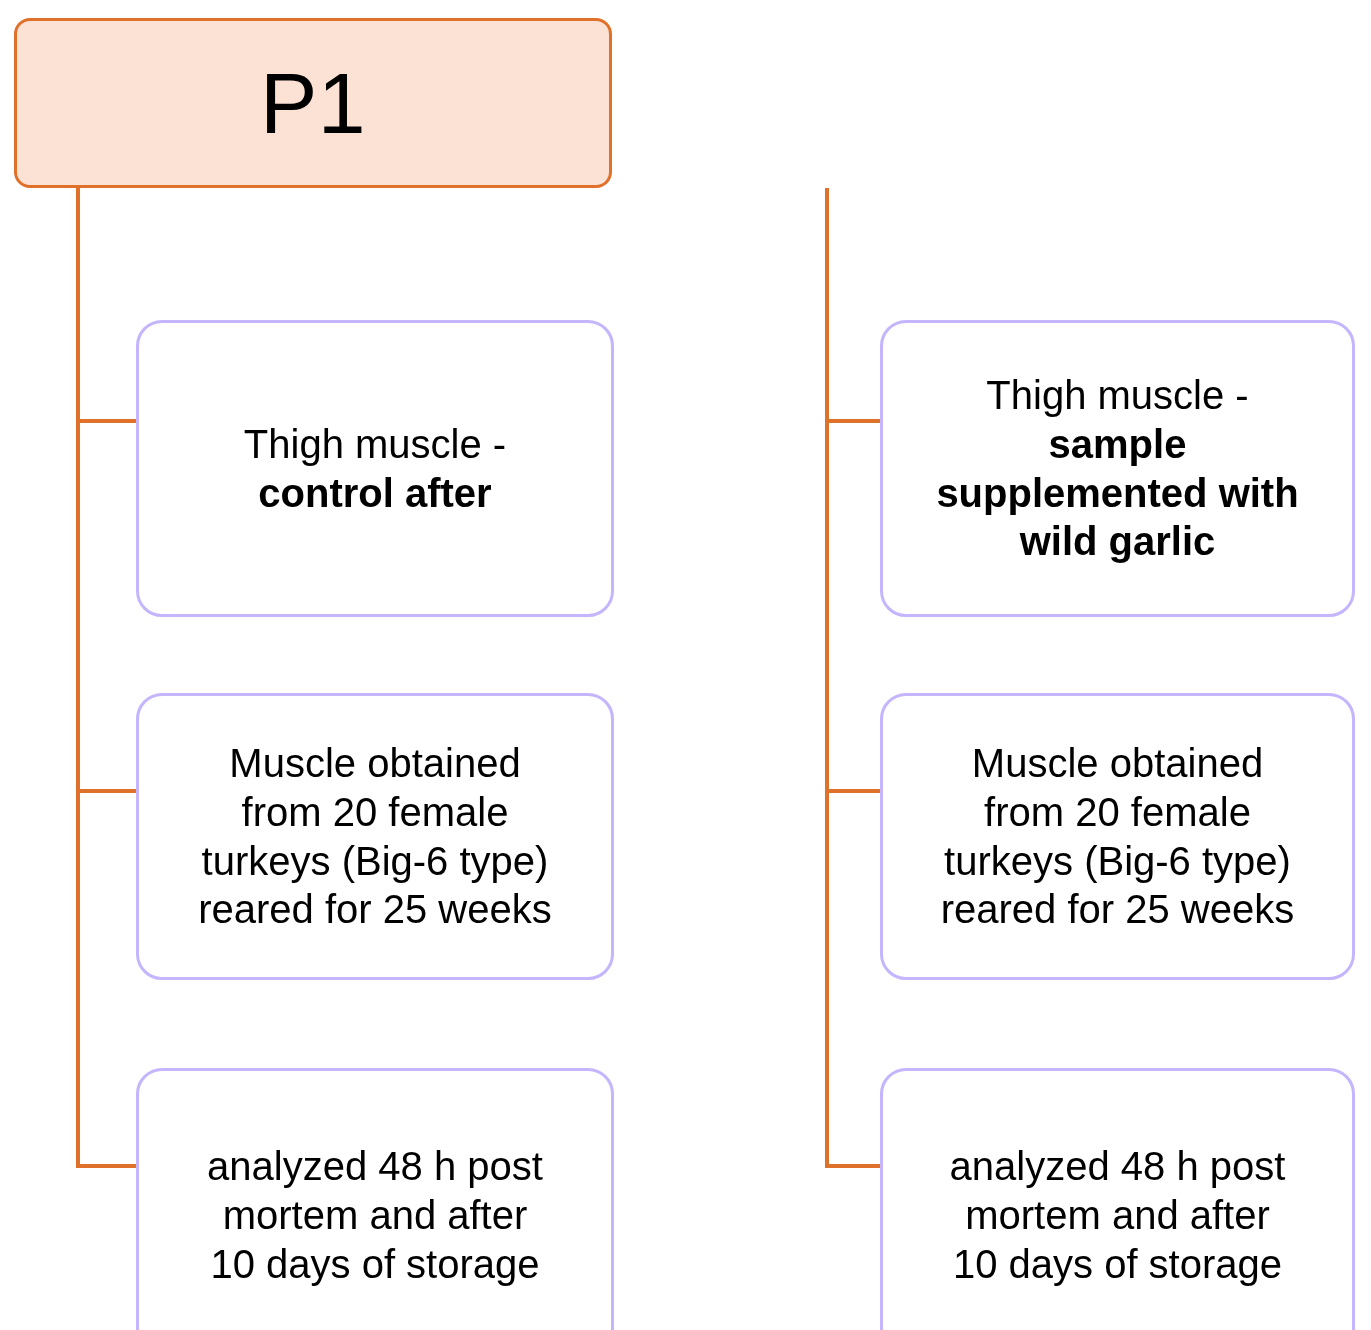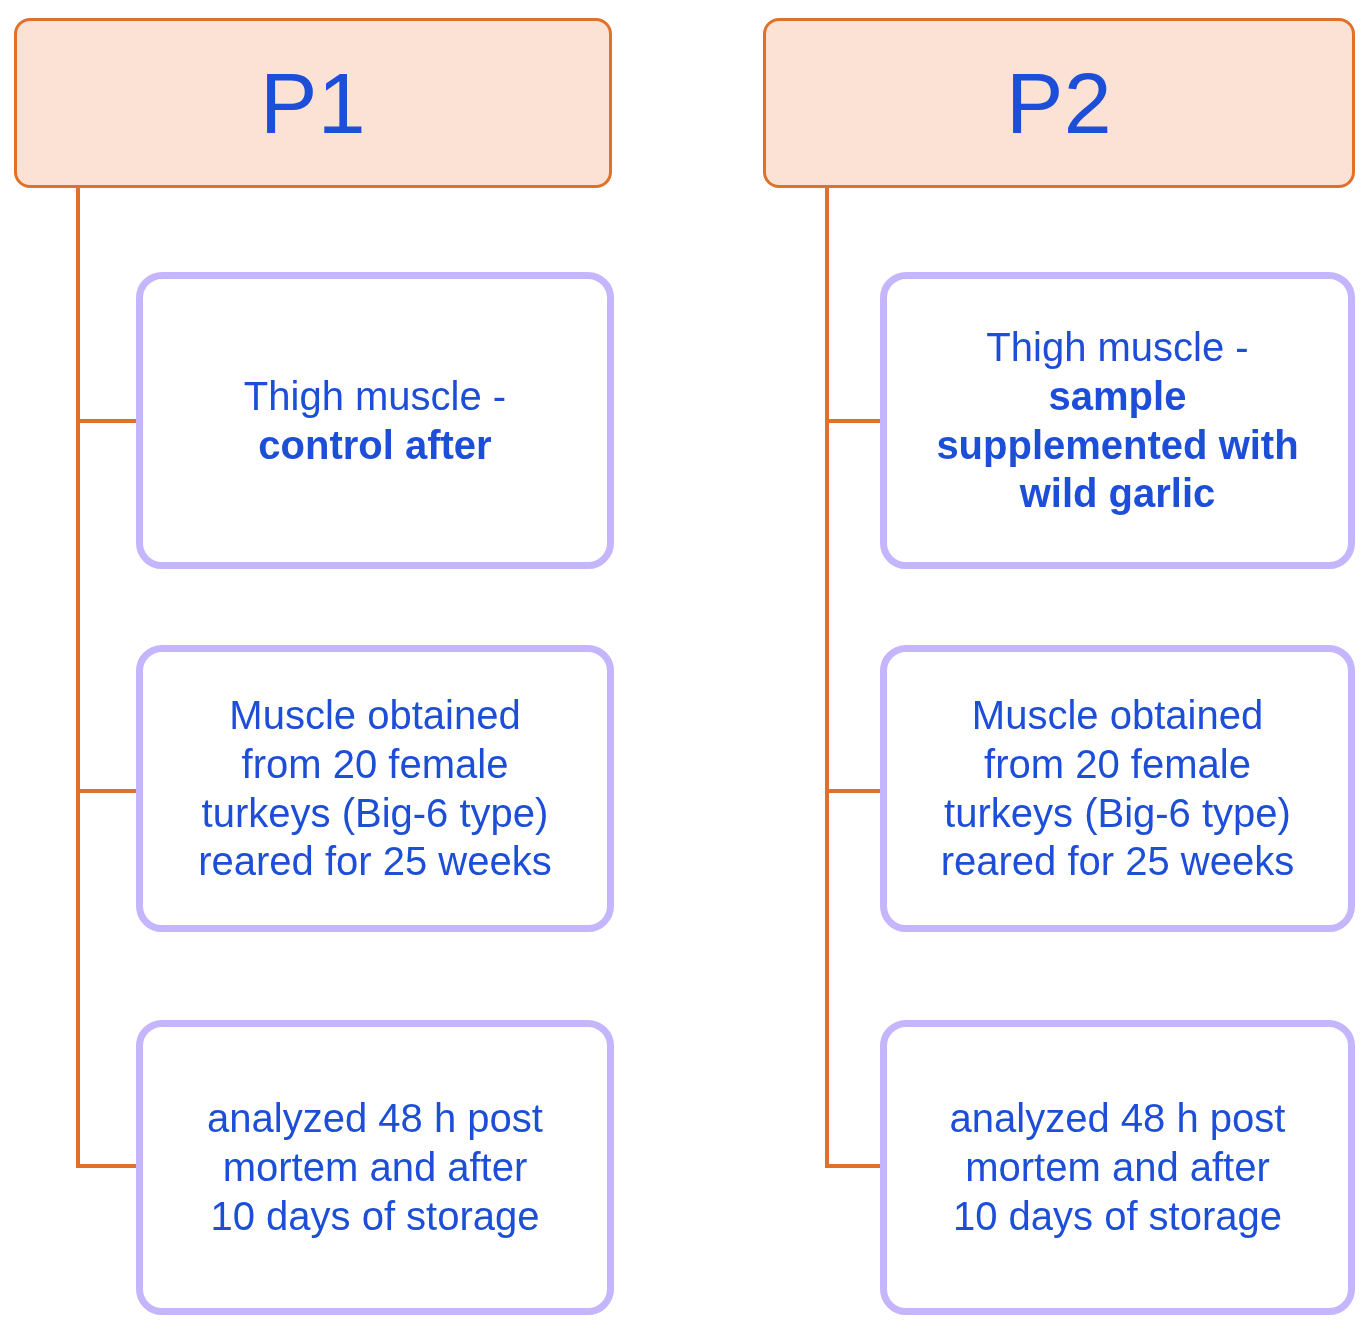--- a/index.html
+++ b/index.html
@@ -21,41 +21,42 @@
   }
 
   
   .node {
     position: absolute;
     box-sizing: border-box;
     display: flex;
     align-items: center;
     justify-content: center;
     text-align: center;
-    color: #1d4ed8;
+    color: #000000;
     z-index: 2;
   }
 
   .node.header {
     background: #FBE2D5;
     border: 3px solid #E0712A;
     border-radius: 16px;
     font-size: 86px;
     font-weight: 400;
     letter-spacing: 0.5px;
     line-height: 1;
   }
 
   .node.card {
     background: #ffffff;
-    border: 7px solid #c4b5fd;
+    border: 3px solid #c4b5fd;
     border-radius: 26px;
     font-size: 40px;
     line-height: 1.22;
     padding: 28px 18px;
+    margin-top: 48px;
   }
 
   .node .txt {
     display: block;
     width: 100%;
     white-space: pre-line;
   }
   .node .txt.bold { font-weight: bold; }
 
   
@@ -98,23 +99,20 @@
   </div>
 
   <div class="node card" style="left:136px; top:1020px; width:478px; height:295px;">
     <div style="width:100%;">
       <span class="txt">analyzed 48 h post
 mortem and after
 10 days of storage</span>
     </div>
   </div>
 
-  <div class="node header" style="left:763px; top:18px; width:592px; height:170px;">
-    <span class="txt">P2</span>
-  </div>
 
   <div class="line v" style="left:825px; top:188px; height:980px;"></div>
   <div class="line h" style="left:825px; top:419px; width:57px;"></div>
   <div class="line h" style="left:825px; top:789px; width:57px;"></div>
   <div class="line h" style="left:825px; top:1164px; width:57px;"></div>
 
   <div class="node card" style="left:880px; top:272px; width:475px; height:297px;">
     <div style="width:100%;">
       <span class="txt">Thigh muscle -</span>
       <span class="txt bold">sample

